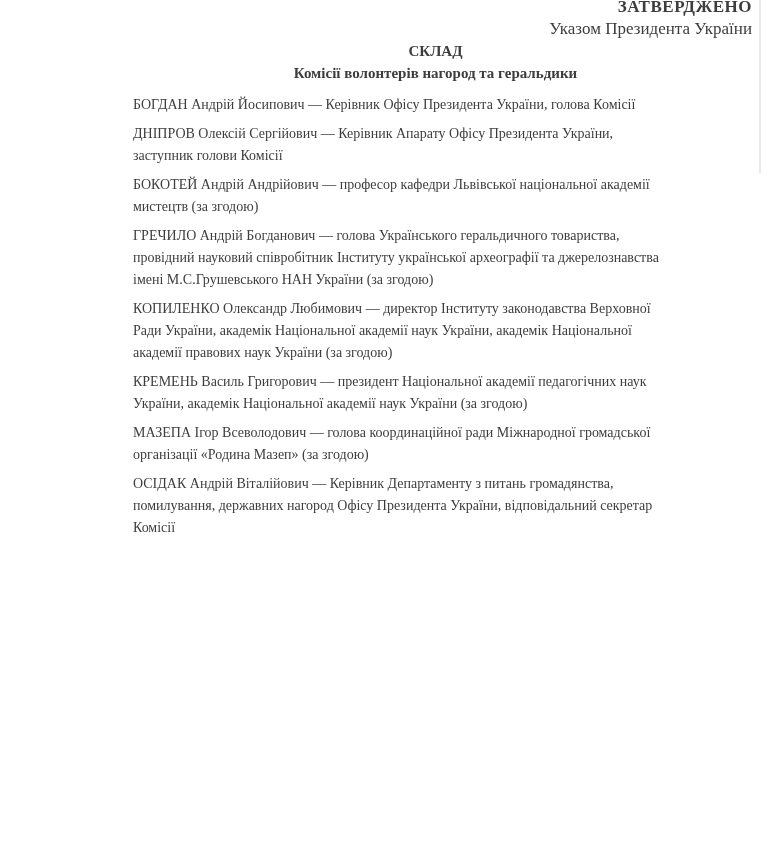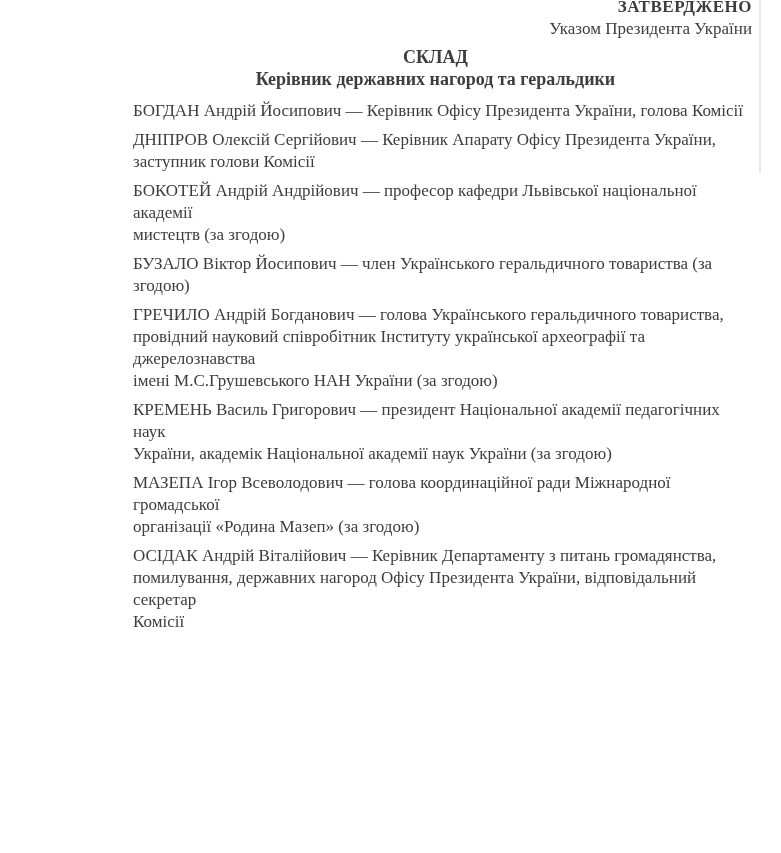--- a/index.html
+++ b/index.html
@@ -27,31 +27,30 @@
     line-height: 22px;
     margin-top: -4px;
   }
   .approval-title {
     font-weight: bold;
     letter-spacing: 0.5px;
   }
   .doc-title {
     text-align: center;
     font-weight: bold;
-    font-size: 18px;
+    font-size: 15px;
     line-height: 22px;
-    margin-top: 6px;
     padding-right: 14px;
   }
   .members {
     margin-top: 10px;
   }
   .members p {
     margin: 0 0 7px 0;
-    font-size: 17px;
+    font-size: 14px;
     line-height: 22px;
     white-space: pre-line;
   }
   .rule-fragment {
     position: absolute;
     left: 759px;
     top: 0;
     width: 2px;
     height: 173px;
     background: #e9e9e9;
@@ -64,33 +63,35 @@
 
 <div class="doc">
 
   <div class="approval">
     <div class="approval-title">ЗАТВЕРДЖЕНО</div>
     <div>Указом Президента України</div>
   </div>
 
   <div class="doc-title">
     <div>СКЛАД</div>
-    <div>Керівник державних нагород та геральдики</div>
+    <div>Комісії волонтерів нагород та геральдики</div>
   </div>
 
   <div class="members">
     <p>БОГДАН Андрій Йосипович — Керівник Офісу Президента України, голова Комісії</p>
     <p>ДНІПРОВ Олексій Сергійович — Керівник Апарату Офісу Президента України,
 заступник голови Комісії</p>
     <p>БОКОТЕЙ Андрій Андрійович — професор кафедри Львівської національної академії
 мистецтв (за згодою)</p>
-    <p>БУЗАЛО Віктор Йосипович — член Українського геральдичного товариства (за згодою)</p>
     <p>ГРЕЧИЛО Андрій Богданович — голова Українського геральдичного товариства,
 провідний науковий співробітник Інституту української археографії та джерелознавства
 імені М.С.Грушевського НАН України (за згодою)</p>
+    <p>КОПИЛЕНКО Олександр Любимович — директор Інституту законодавства Верховної
+Ради України, академік Національної академії наук України, академік Національної
+академії правових наук України (за згодою)</p>
     <p>КРЕМЕНЬ Василь Григорович — президент Національної академії педагогічних наук
 України, академік Національної академії наук України (за згодою)</p>
     <p>МАЗЕПА Ігор Всеволодович — голова координаційної ради Міжнародної громадської
 організації «Родина Мазеп» (за згодою)</p>
     <p>ОСІДАК Андрій Віталійович — Керівник Департаменту з питань громадянства,
 помилування, державних нагород Офісу Президента України, відповідальний секретар
 Комісії</p>
 
   </div>
 

